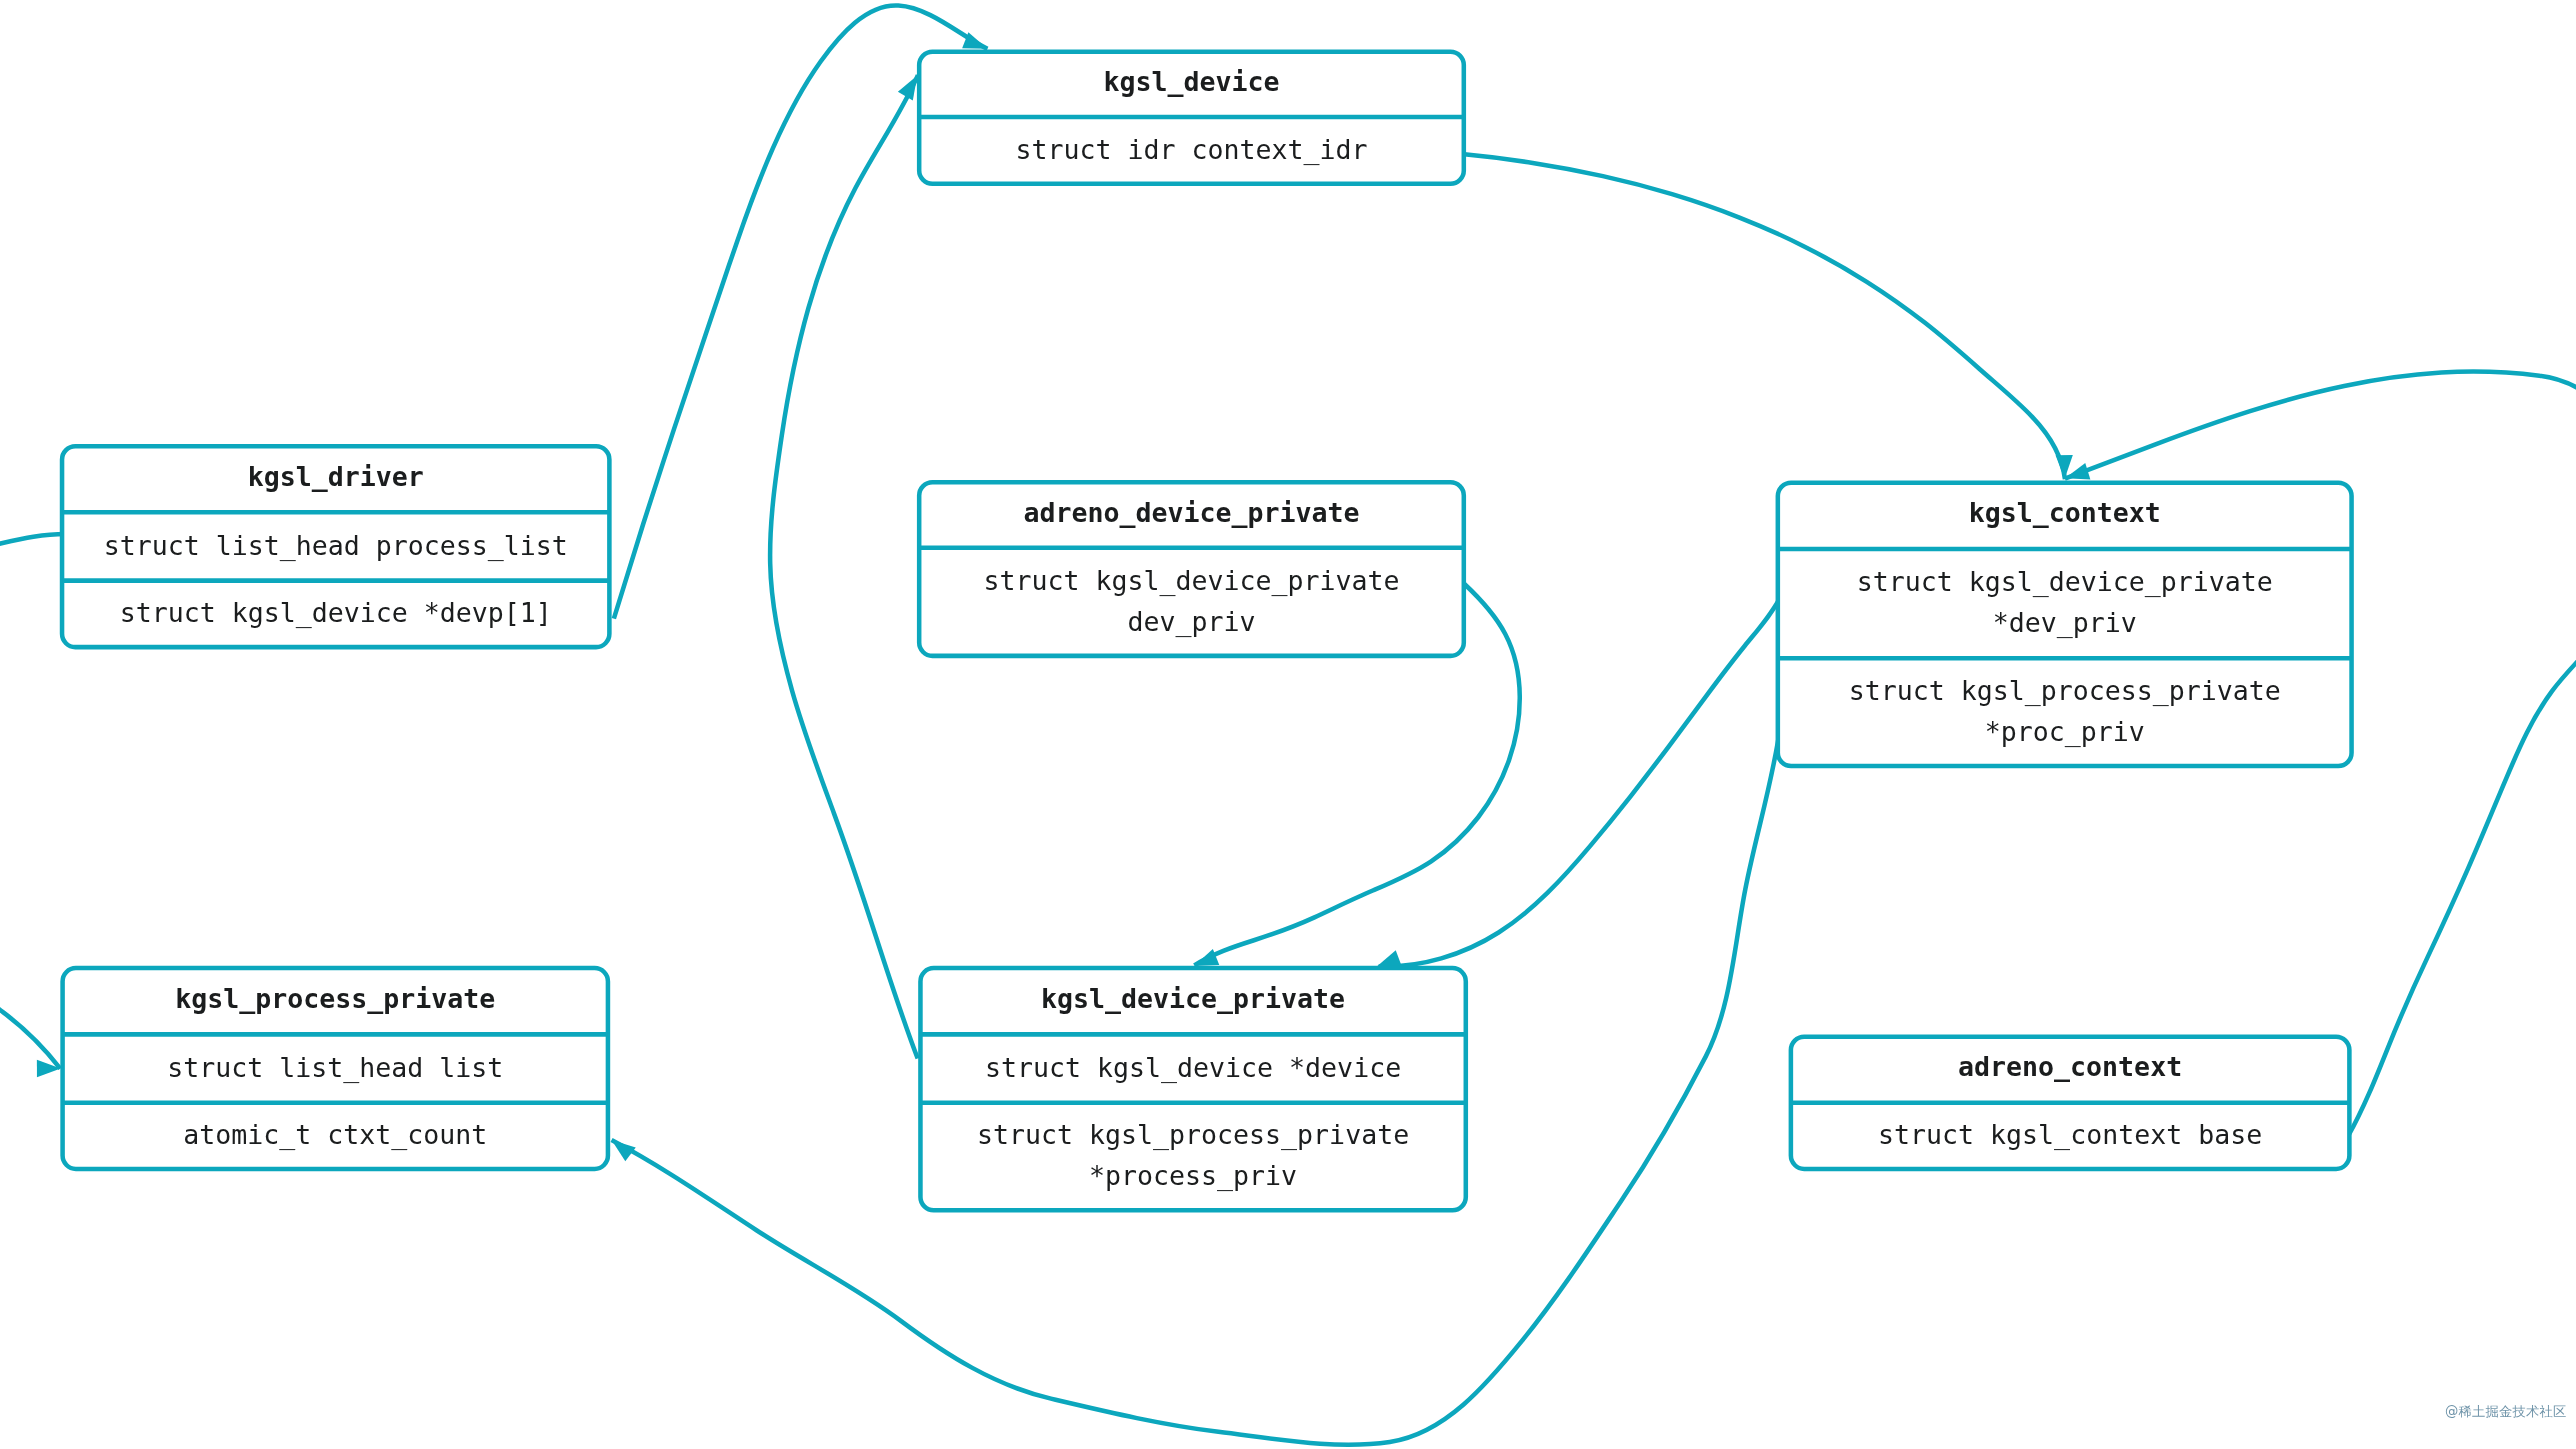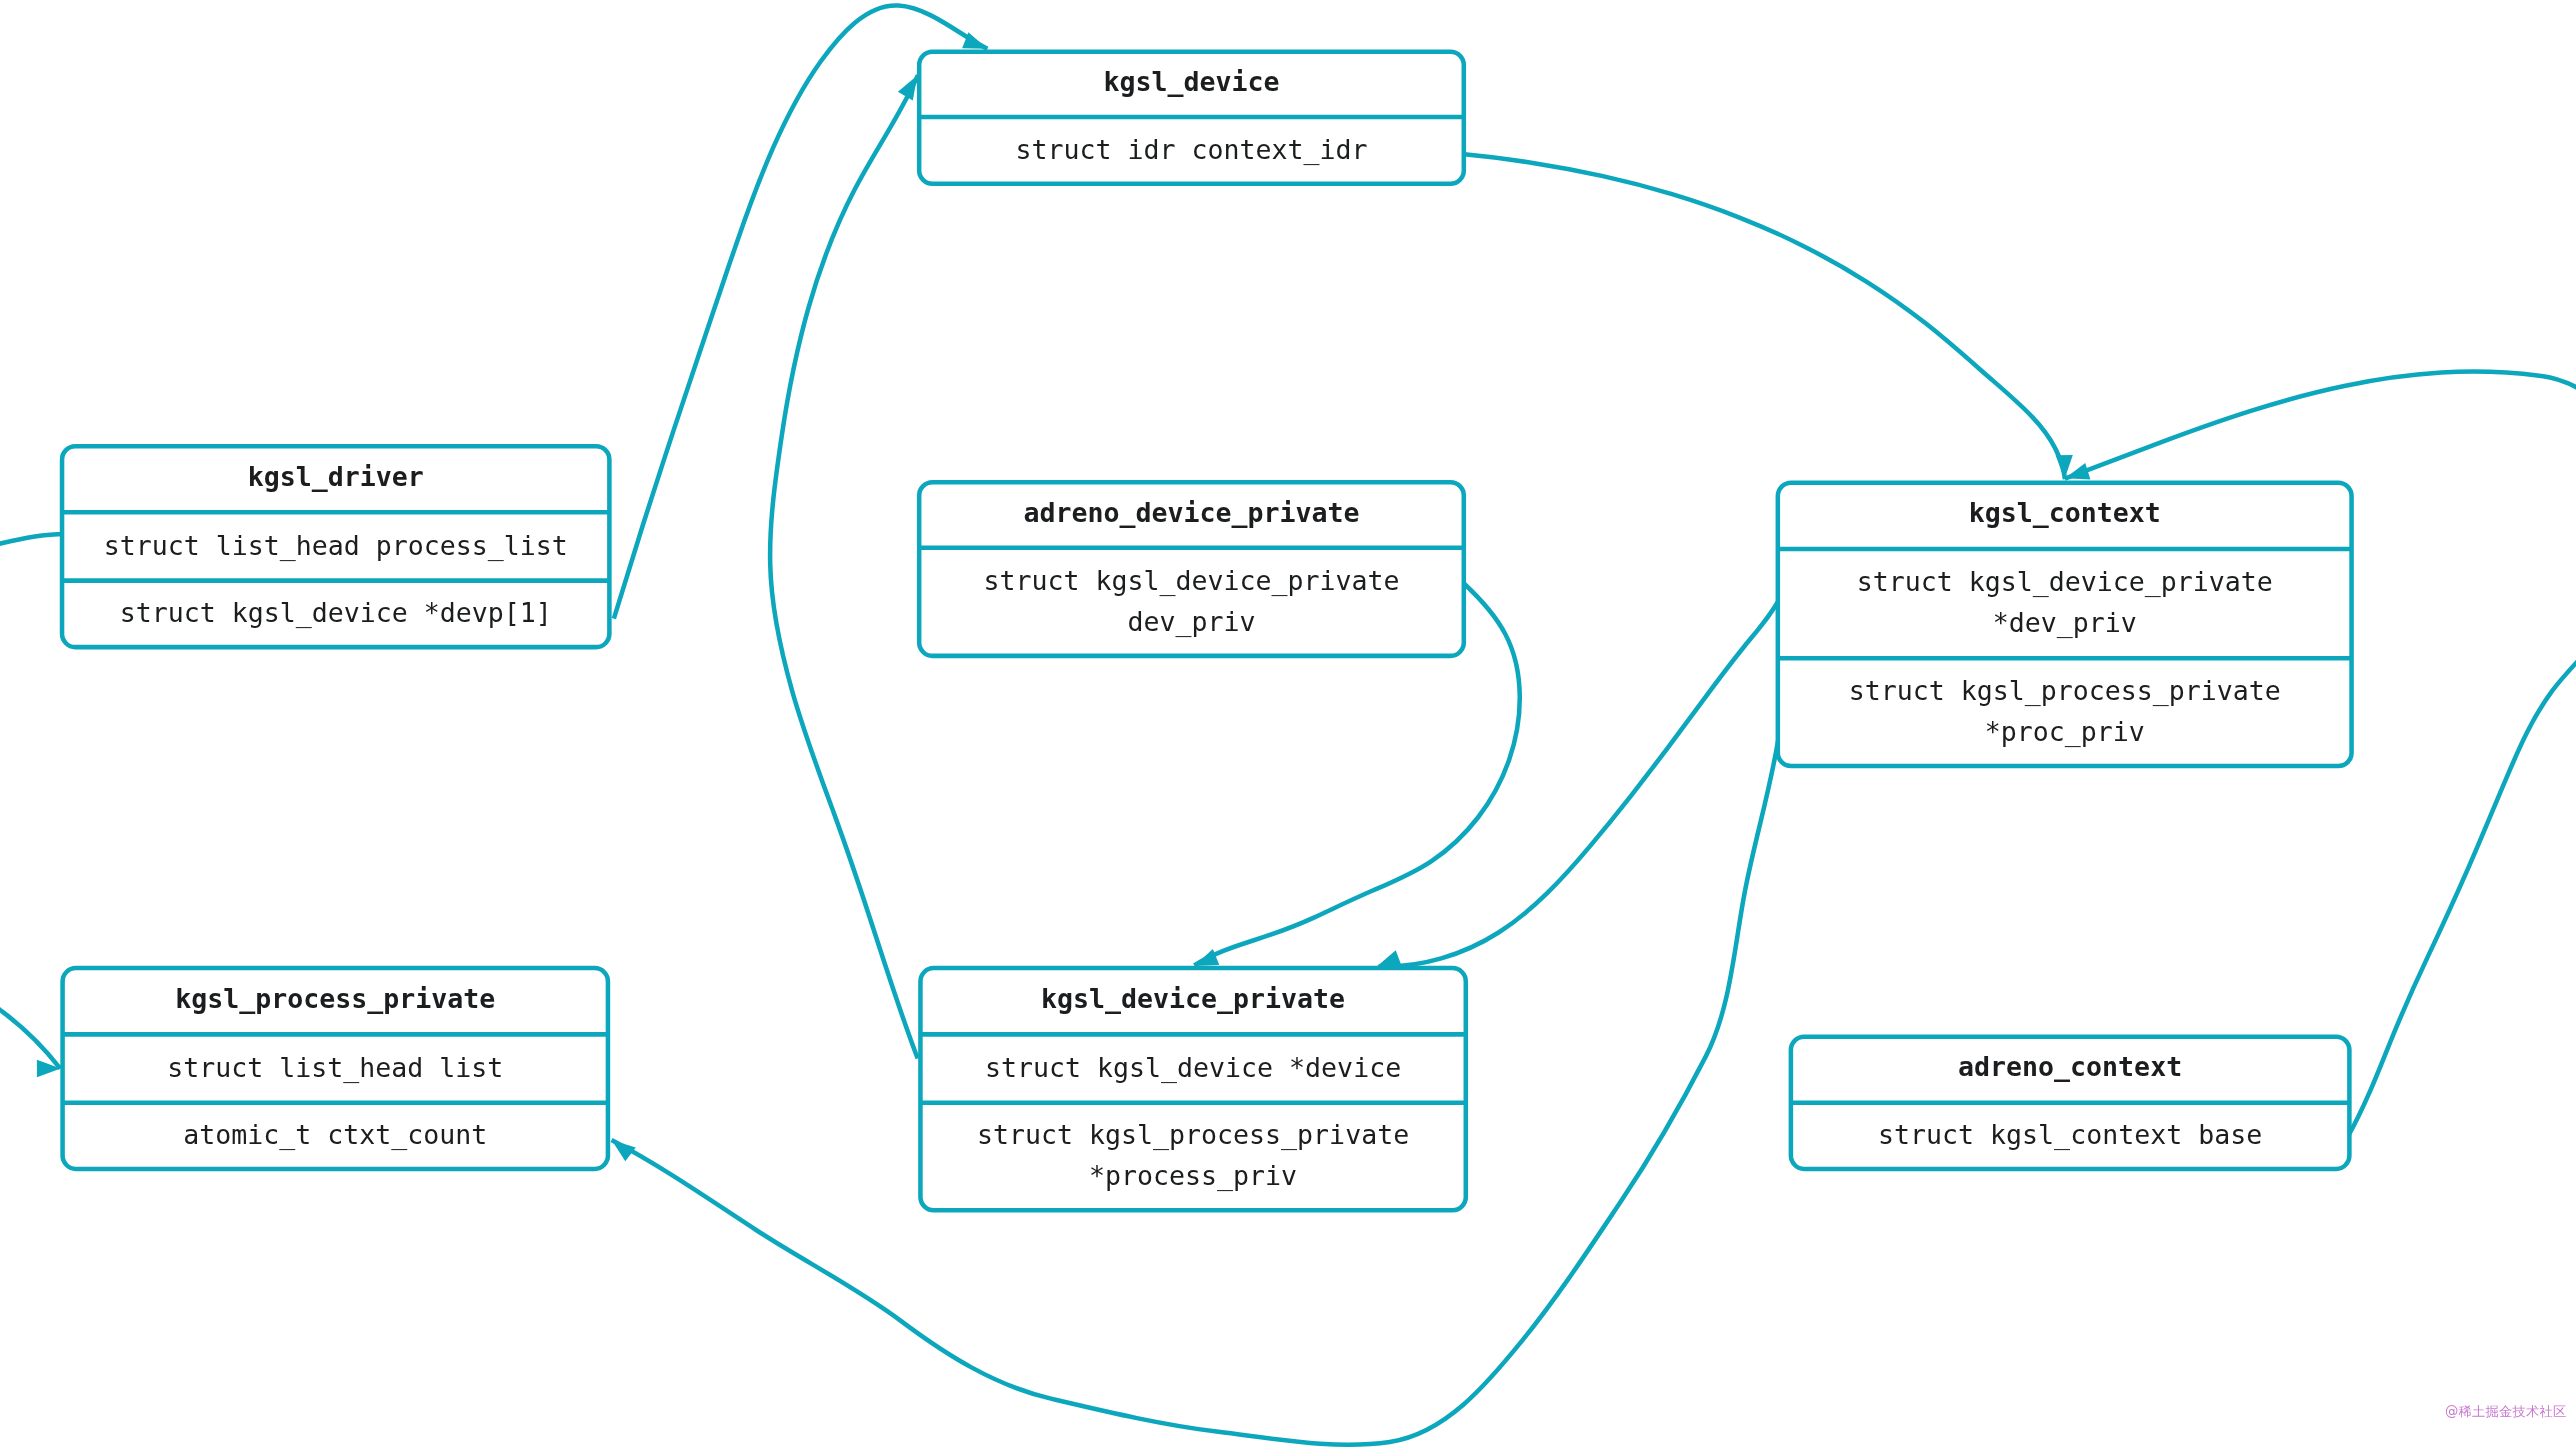--- a/index.html
+++ b/index.html
@@ -7,21 +7,21 @@
   #page{position:relative;width:2576px;height:1450px;background:#ffffff;overflow:hidden;}
   svg#diagram{position:absolute;left:0;top:0;width:2576px;height:1450px;display:block;}
   .node-rect{fill:#ffffff;stroke:#0ca7bd;stroke-width:7.5;}
   .node-div{stroke:#0ca7bd;stroke-width:7.5;fill:none;}
   .edge{fill:none;stroke:#0ca7bd;stroke-width:7.5;}
   .arrowhead{fill:#0ca7bd;stroke:none;}
   text{font-family:"DejaVu Sans Mono",monospace;fill:#1b1d1e;}
   .title-text{font-size:44px;font-weight:bold;}
   .member-text{font-size:44px;font-weight:normal;}
   .wm{position:absolute;left:2445px;top:1403px;font-family:"DejaVu Sans",sans-serif;
-      font-size:13.3px;color:#a21caf;opacity:.6;letter-spacing:0.2px;white-space:nowrap;}
+      font-size:13.3px;color:#0c4a6e;opacity:.6;letter-spacing:0.2px;white-space:nowrap;}
 </style>
 </head>
 <body>
 
 <div id="page">
   <svg id="diagram" viewBox="0 0 4264 2400">
     <g id="edges">
         <path class="edge" d="M1016.1,1024.0 C1031.9,971.4 1048.2,919.0 1064.8,866.8 C1081.5,814.6 1098.4,762.6 1115.5,710.6 C1132.7,658.7 1150.1,606.8 1167.6,554.8 C1185.1,502.9 1202.5,450.7 1220.5,398.8 C1238.4,346.8 1257.3,295.2 1279.4,245.2 C1301.6,195.2 1326.3,146.6 1358.4,101.8 C1390.5,57.1 1434.6,6.2 1487.0,9.1 C1539.4,12.0 1593.0,61.2 1634.5,80.8"></path>
         <g transform="translate(1634.5,80.8) rotate(21.2)">
           <path class="arrowhead" d="M0,0 L-39.4,-14.3 L-39.4,14.3 Z"></path>

